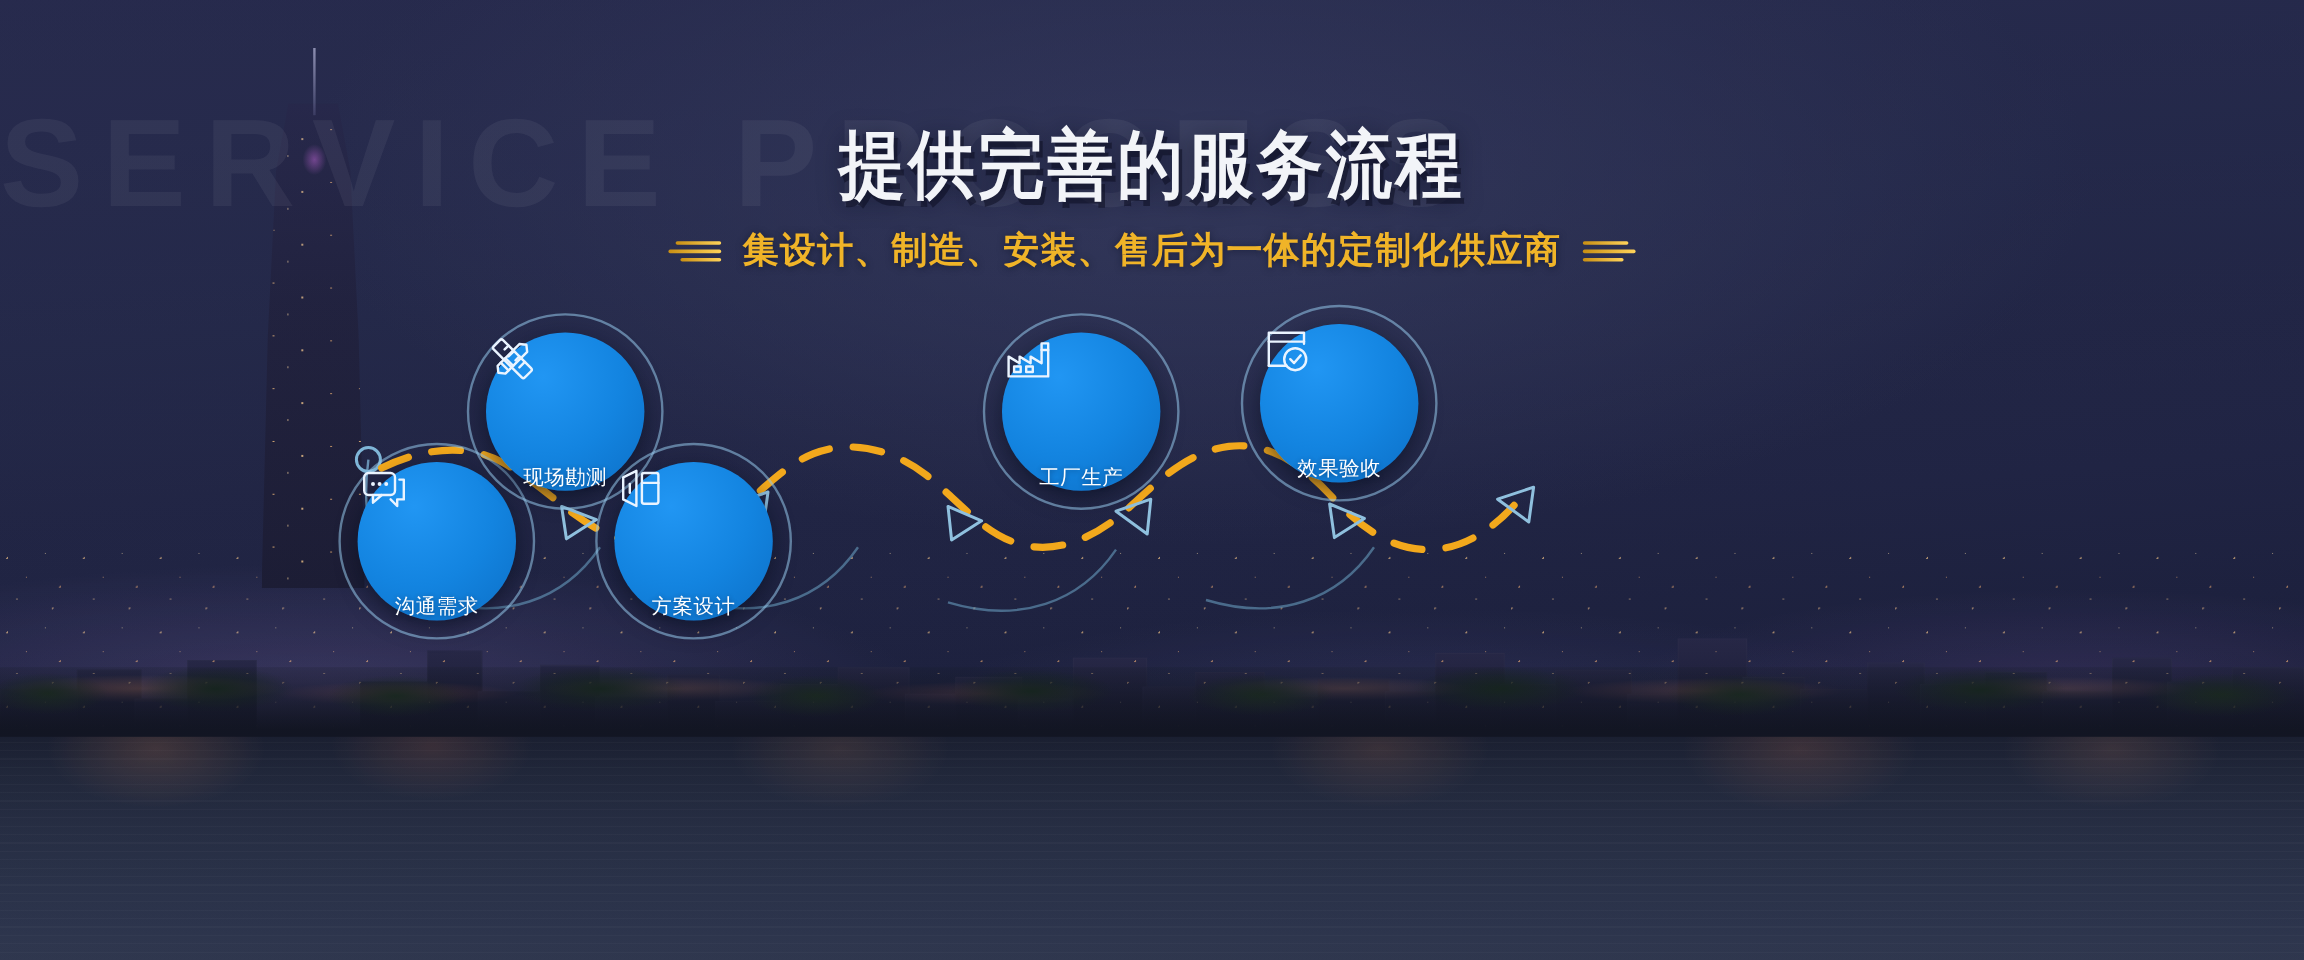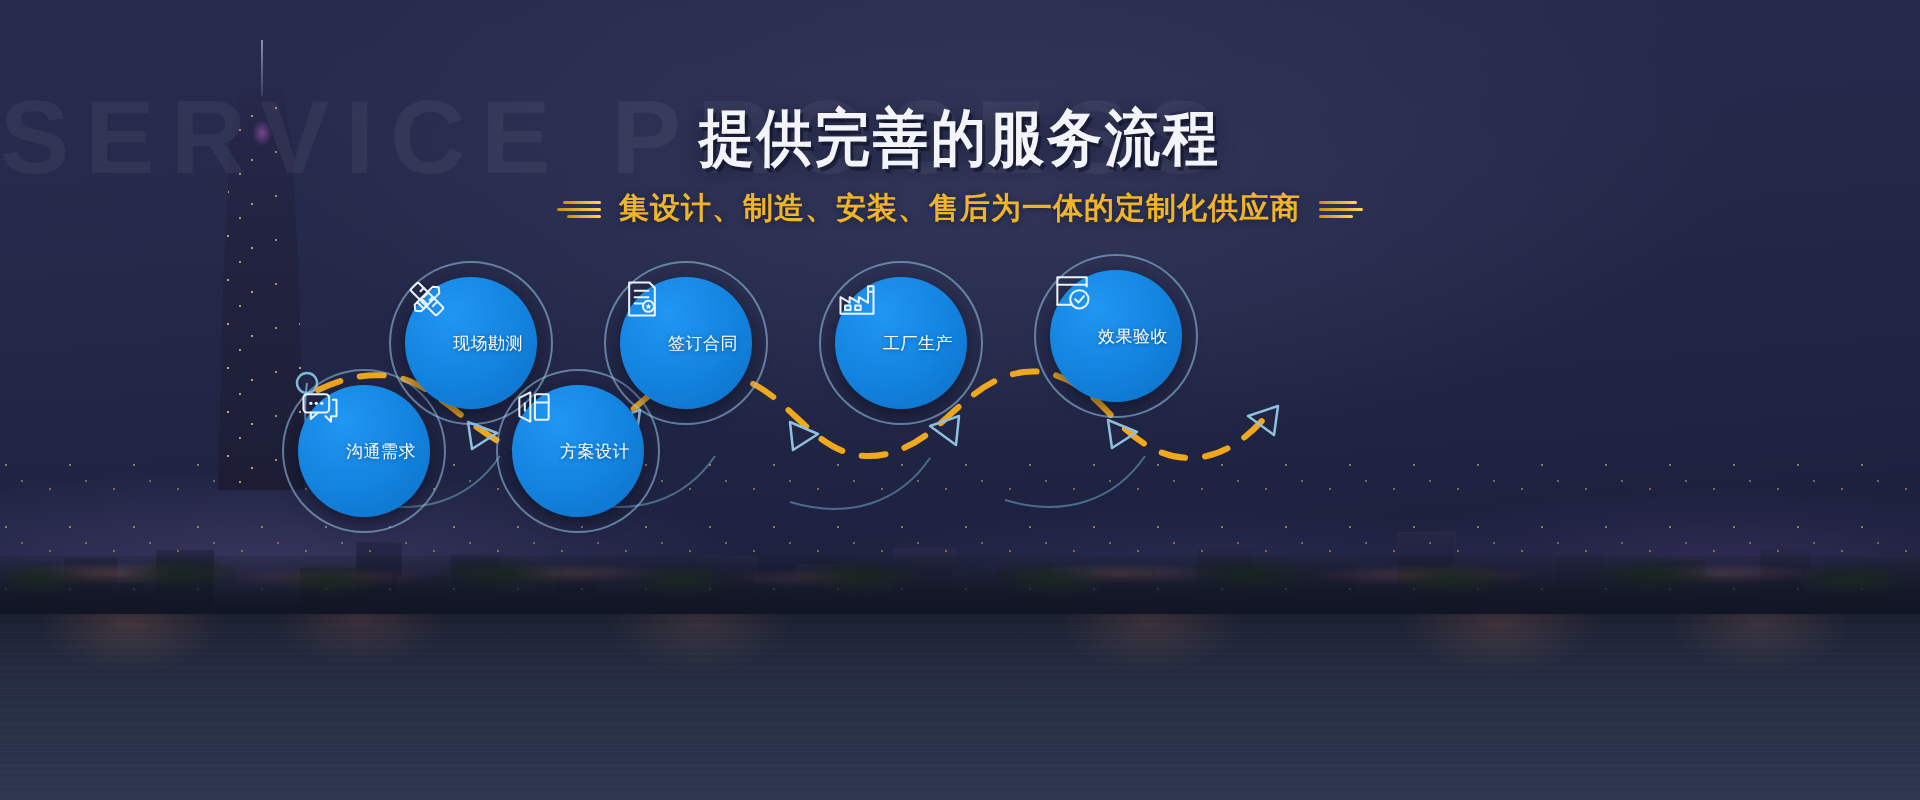--- a/index.html
+++ b/index.html
@@ -205,22 +205,22 @@
     position:absolute; left:0; top:250px; width:1920px; height:290px;
   }
   #flow svg { position:absolute; left:0; top:0; }
 
   .node {
     position:absolute;
     width:132px; height:132px;
     border-radius:50%;
     background:radial-gradient(circle at 36% 28%, #2196f3 0%, #1384e0 52%, #0c6fc6 100%);
     box-shadow:0 6px 18px rgba(6,12,30,.55);
-    display:flex; flex-direction:row;
-    align-items:center; justify-content:flex-start;
+    display:flex; flex-direction:column;
+    align-items:center; justify-content:space-between;
     gap:4px;
   }
   .node .ring {
     position:absolute; left:-16px; top:-16px;
     width:164px; height:164px; border-radius:50%;
     border:2px solid rgba(150,200,235,.55);
     pointer-events:none;
   }
   .node .ico { width:44px; height:44px; display:block; margin-top:2px; }
   .node .ico svg { width:44px; height:44px; display:block; }
@@ -397,32 +397,20 @@
         <svg viewBox="0 0 48 48" fill="none" stroke="#eaf4ff" stroke-width="2.2" stroke-linecap="round" stroke-linejoin="round">
           <path d="M20 8 L20 40 L8 34 L8 14 Z"></path>
           <rect x="25" y="10" width="15" height="28" rx="2"></rect>
           <path d="M25 19 L40 19"></path>
           <path d="M14 20 L14 28"></path>
         </svg>
       </span>
       <span class="lbl">方案设计</span>
     </div>
 
-    <div class="node n4">
-      <span class="ring"></span>
-      <span class="ico">
-        <svg viewBox="0 0 48 48" fill="none" stroke="#eaf4ff" stroke-width="2.2" stroke-linecap="round" stroke-linejoin="round">
-          <path d="M10 6 L32 6 L38 12 L38 42 L10 42 Z"></path>
-          <path d="M16 15 L31 15 M16 22 L31 22 M16 29 L24 29"></path>
-          <circle cx="31" cy="32" r="6"></circle>
-          <path d="M31 28.5 L32 31 L34.5 31 L32.5 32.8 L33.3 35.4 L31 33.9 L28.7 35.4 L29.5 32.8 L27.5 31 L30 31 Z" fill="#eaf4ff" stroke="none"></path>
-        </svg>
-      </span>
-      <span class="lbl">签订合同</span>
-    </div>
 
 
     <div class="node n6">
       <span class="ring"></span>
       <span class="ico">
         <svg viewBox="0 0 48 48" fill="none" stroke="#eaf4ff" stroke-width="2.2" stroke-linecap="round" stroke-linejoin="round">
           <path d="M6 40 L6 22 L16 28 L16 22 L26 28 L26 22 L36 28 L36 10 L42 10 L42 40 Z"></path>
           <rect x="11" y="31" width="6" height="5"></rect>
           <rect x="22" y="31" width="6" height="5"></rect>
           <path d="M36 16 L42 16"></path>

